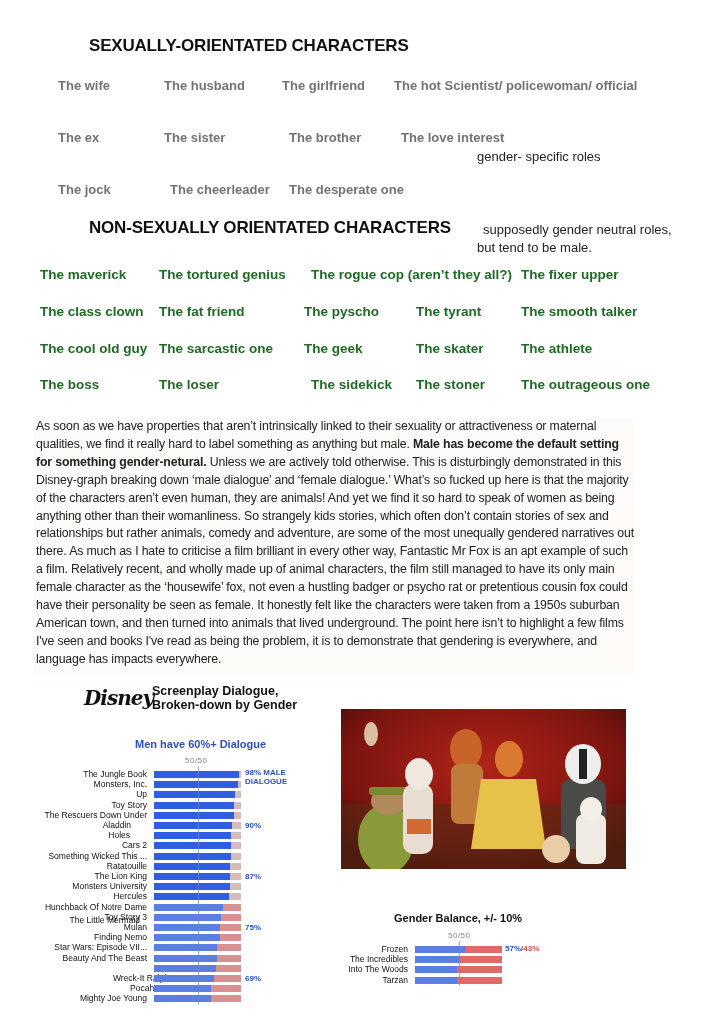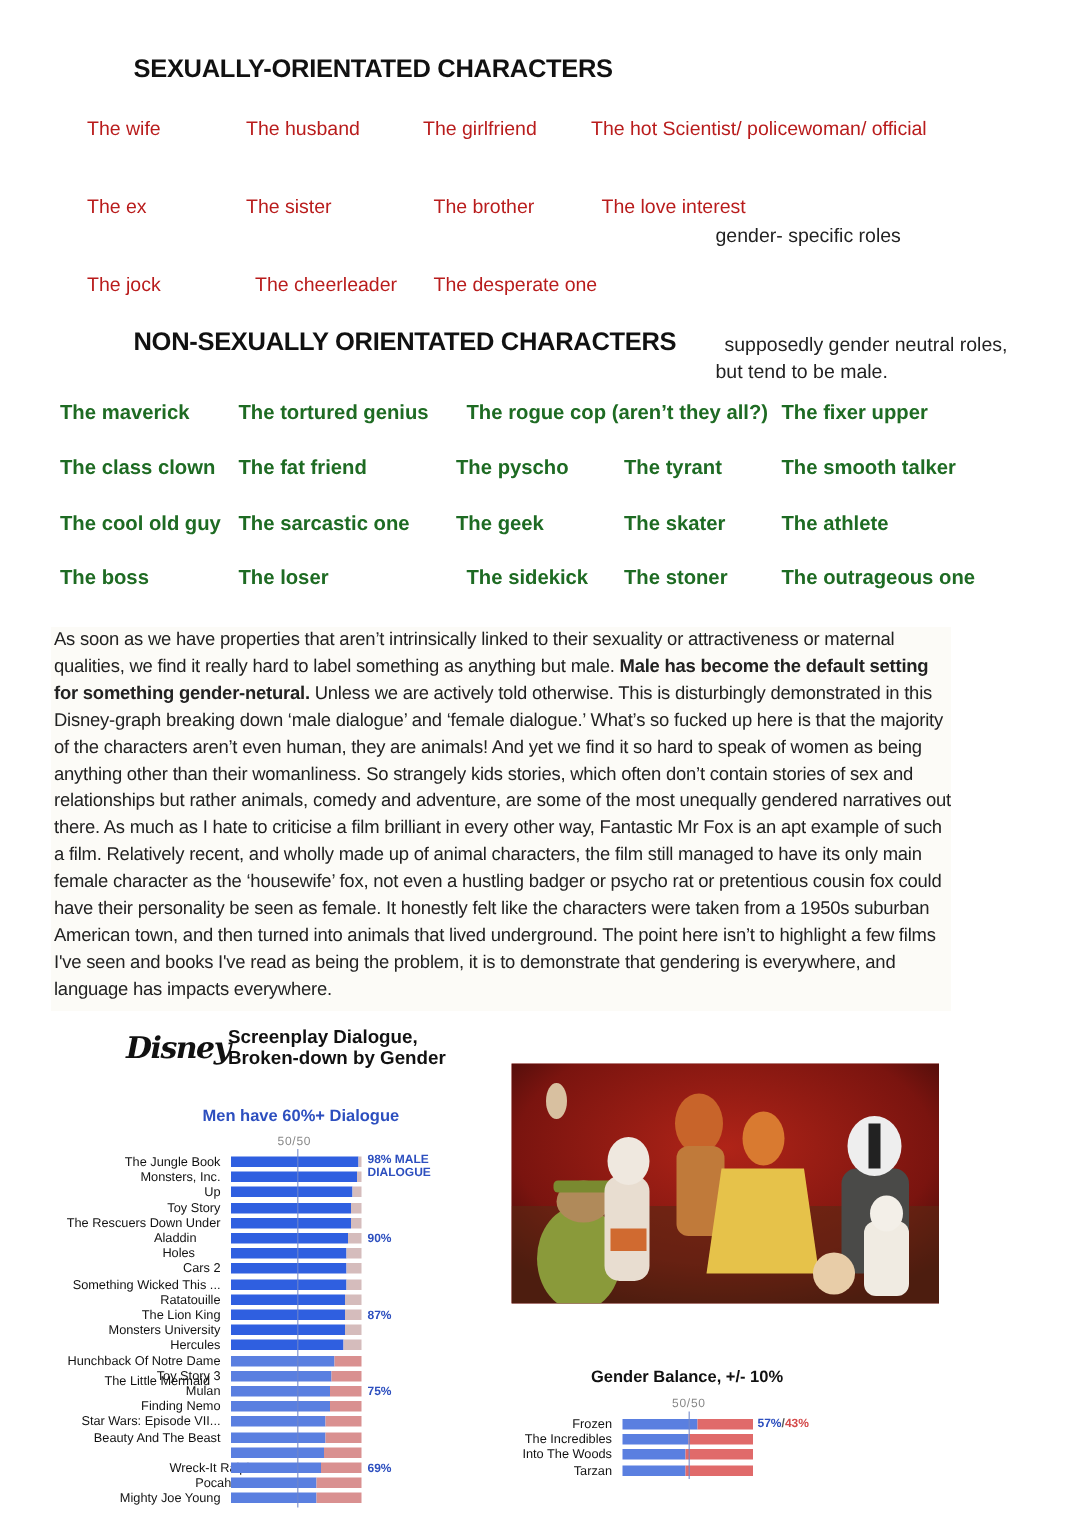--- a/index.html
+++ b/index.html
@@ -1,19 +1,19 @@
 <!DOCTYPE html>
 <html><head>
 <meta charset="utf-8">
 <style>
   html, body { margin:0; padding:0; background:#ffffff; }
   body { width:721px; height:1024px; position:relative; overflow:hidden; font-family:"Liberation Sans", sans-serif; color:#1a1a1a; }
   .abs { position:absolute; white-space:nowrap; }
   .h1 { font-weight:bold; font-size:17px; color:#111; letter-spacing:-0.2px; }
-  .red { color:#b91c1c; font-weight:normal; font-size:13px; }
+  .red { color:#737373; font-weight:bold; font-size:13px; }
   .green { color:#1e6b23; font-weight:bold; font-size:13.5px; }
   .note { font-size:13px; color:#222; }
   .para { position:absolute; left:34px; top:418px; width:600px; height:256px; background:#fcfbf7; font-size:12.3px; line-height:17.9px; color:#222; letter-spacing:-0.15px; }
   .para p { margin:0; padding:0 0 0 2px; }
   .para b { font-weight:bold; }
 
   
   .disney-logo { position:absolute; left:84px; top:686px; font-family:"DejaVu Serif", serif; font-style:italic; font-weight:bold; font-size:20px; color:#111; letter-spacing:-1px; }
   .chart-title { position:absolute; left:152px; top:684px; font-weight:bold; font-size:12.5px; line-height:14px; color:#111; }
   .chart-sub { position:absolute; left:135px; top:738px; font-size:11px; font-weight:bold; color:#2d4fbf; }

